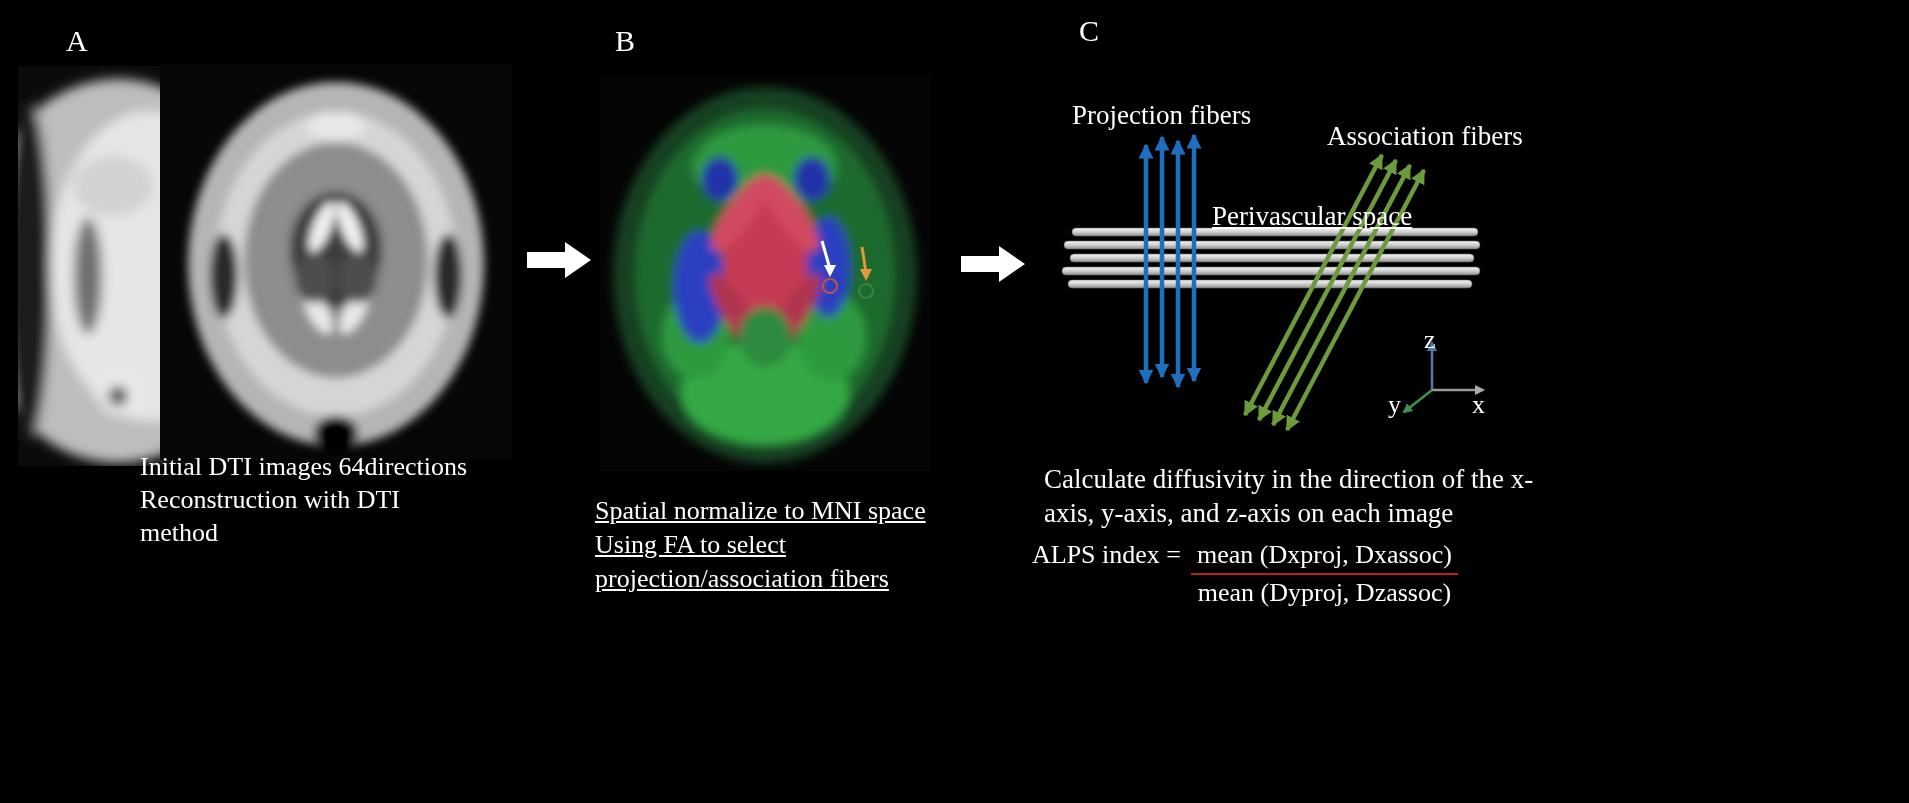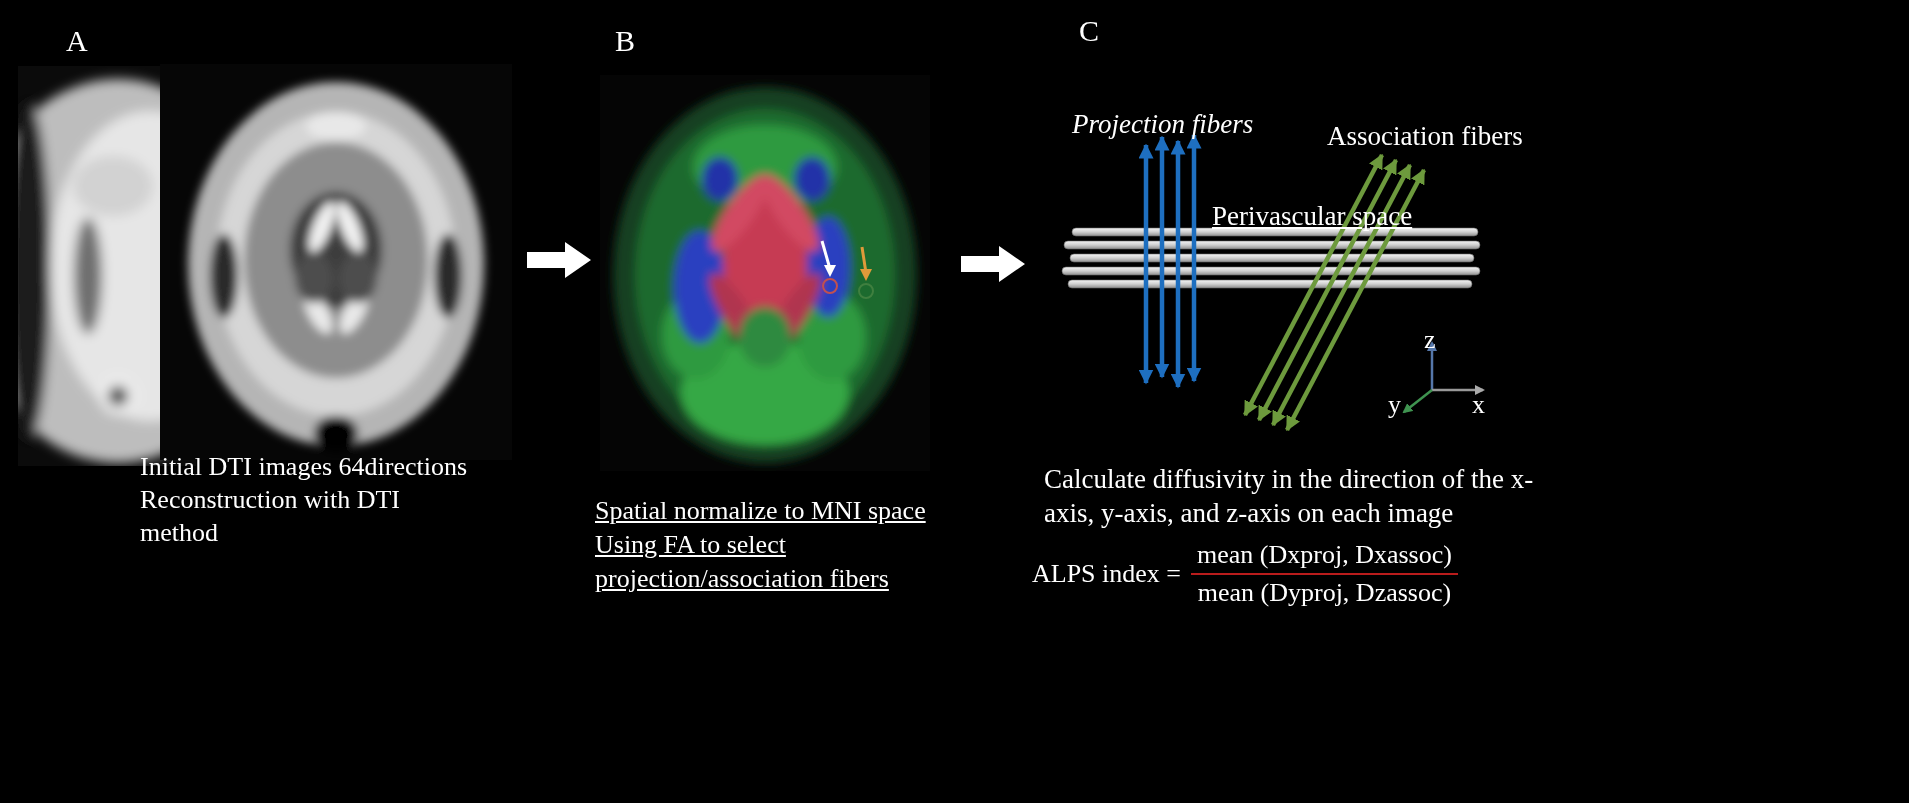--- a/index.html
+++ b/index.html
@@ -20,29 +20,29 @@
   #caption-a { left:140px; top:450px; }
 
   #flow-arrow-1 { left:527px; top:240px; }
   #label-b { left:615px; top:24px; }
   #img-b   { left:600px; top:75px; }
   #caption-b { left:595px; top:494px; line-height:34px;text-decoration:underline; }
 
   #flow-arrow-2 { left:961px; top:244px; }
   #label-c { left:1079px; top:14px; }
   #diagram-c { left:1060px; top:85px; }
-  #lbl-projection { left:1072px; top:109px;font-style:italic; }
+  #lbl-projection { left:1072px; top:100px; }
   #lbl-association { left:1327px; top:121px; }
   #lbl-perivascular { left:1212px; top:201px;text-decoration:underline; }
   #axis-z { left:1424px; top:325px; }
   #axis-y { left:1388px; top:390px; }
   #axis-x { left:1472px; top:390px; }
   #caption-c { left:1015px; top:462px;margin-left:29px; }
 
-  #formula { left:1032px; top:540px; display:flex; align-items:center; font-size:26px; }
+  #formula { left:1032px; top:540px; display:flex; align-items:flex-start; font-size:26px; }
   #formula .lhs { margin-right:10px; white-space:nowrap; }
   #formula .frac { display:inline-flex; flex-direction:column; text-align:center; }
   #formula .num { border-bottom:2px solid #b91c1c; padding:0 6px 3px 6px; white-space:nowrap; }
   #formula .den { padding:3px 6px 0 6px; white-space:nowrap; }
 </style>
 </head>
 <body>
 
 <div class="figure">
 

